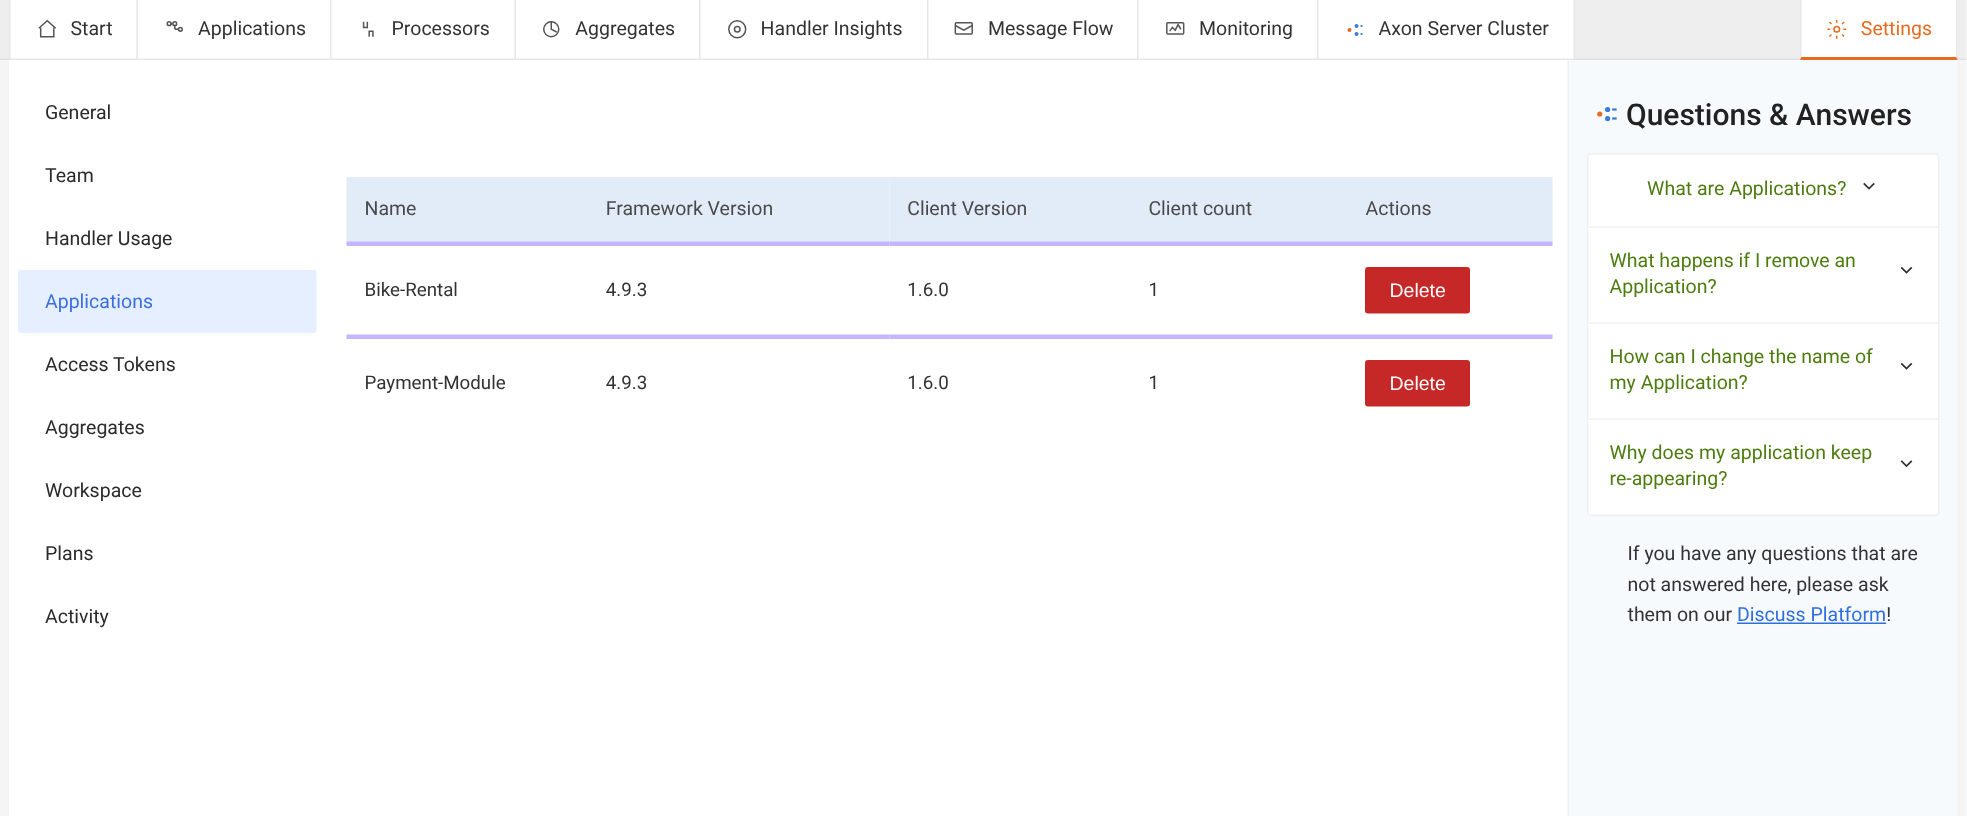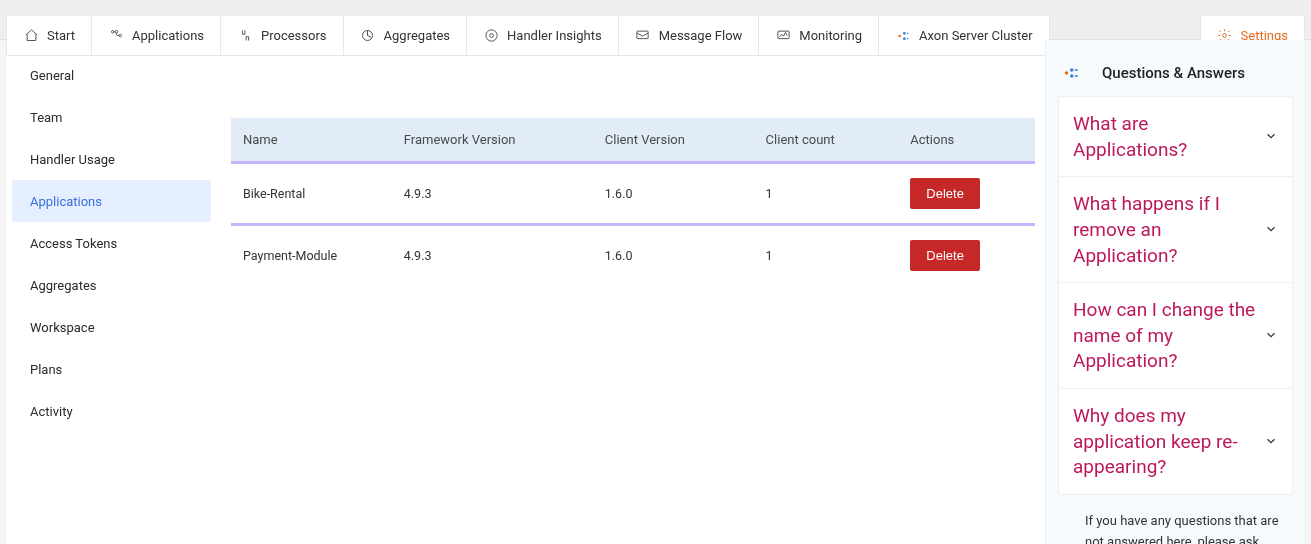--- a/index.html
+++ b/index.html
@@ -29,21 +29,21 @@
       padding: 0 16px;
       height: 40px;
       background: #ffffff;
       border: 1px solid #e7e7e7;
       border-top: none;
       margin-left: -1px;
       color: #333;
       font-size: 13px;
       white-space: nowrap;
       cursor: pointer;
-      margin-top: 16px;
+      margin-top: 0;
     }
     .topnav .tab:first-child { margin-left: 6px; }
     .topnav .spacer { flex: 1; }
     .topnav .tab.settings {
       border-bottom: 2px solid #e66a1f;
       color: #e66a1f;
       margin-right: 6px;
       text-align: center;
     }
     .topnav .tab .icon { width: 16px; height: 16px; display:inline-flex; align-items:center; justify-content:center; color:#555; }
@@ -118,42 +118,42 @@
     
     .qa-panel {
       width: 260px;
       background: #f7fafd;
       padding: 24px 12px 12px 12px;
       border-left: 1px solid #eef1f4;
     }
     .qa-header {
       display: flex;
       align-items: center;
-      gap: 22px;
-      font-size: 15px;
+      gap: 4px;
+      font-size: 20px;
       font-weight: 500;
       color: #222;
       margin-bottom: 14px;
       padding-left: 4px;
     }
     .qa-header .icon { width: 18px; height: 18px; display:inline-flex; }
     .qa-card {
       background: #ffffff;
       border: 1px solid #edf0f3;
       border-radius: 3px;
       overflow: hidden;
     }
     .qa-item {
       display: flex;
       align-items: center;
       justify-content: center;
       gap: 8px;
       padding: 14px 14px;
-      font-size: 19px;
-      color: #be185d;
+      font-size: 13px;
+      color: #4d7c0f;
       border-top: 1px solid #eef0f3;
       cursor: pointer;
       line-height: 1.35;
     }
     .qa-item:first-child { border-top: none; }
     .qa-item .chev { flex: 0 0 auto; color: #333; }
     .qa-note {
       font-size: 13px;
       color: #333;
       line-height: 1.6;

